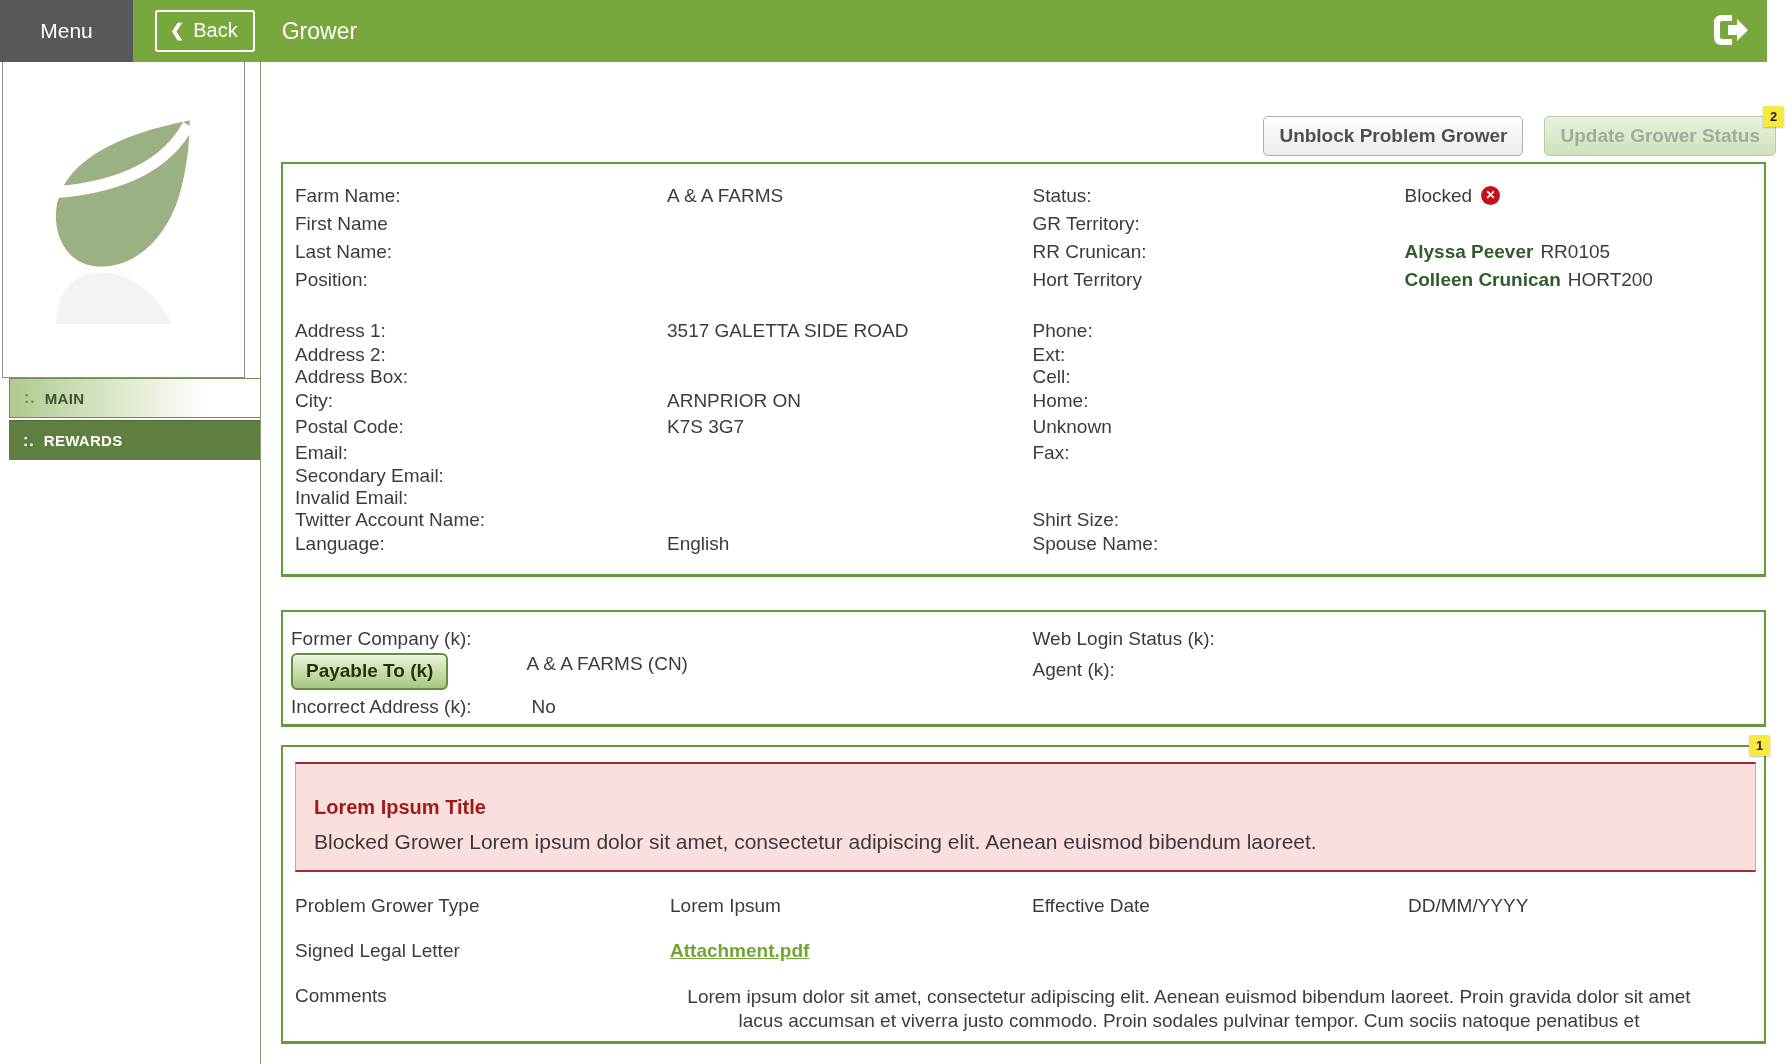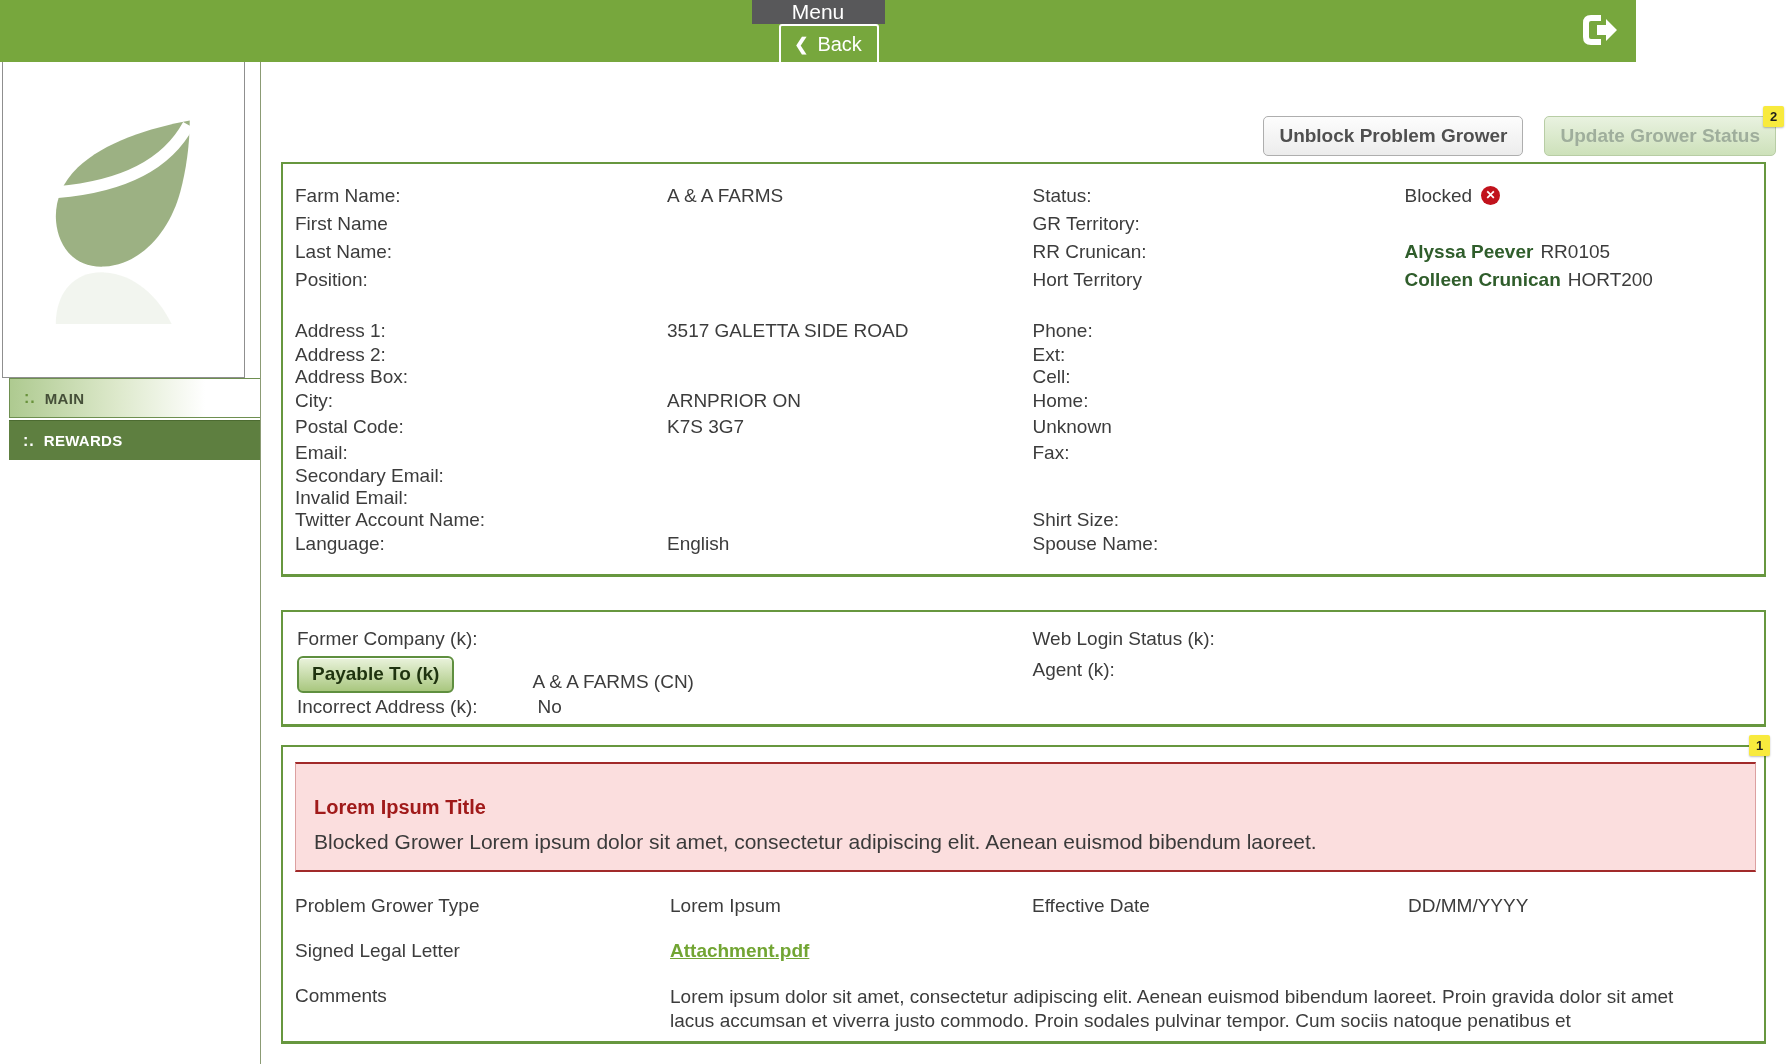--- a/index.html
+++ b/index.html
@@ -1,19 +1,19 @@
 <!DOCTYPE html>
 <html><head>
 <meta charset="utf-8">
 <style>
   * { margin:0; padding:0; box-sizing:border-box; }
   html,body { width:1792px; height:1064px; background:#fff; font-family:"Liberation Sans", sans-serif; color:#3c3c3c; overflow:hidden; }
 
   
-  .topbar { position:absolute; left:0; top:0; width:1636px; height:62px; background:#77a73d; display:flex; align-items:center;flex-direction:column; }
+  .topbar { position:absolute; left:0; top:0; width:1767px; height:62px; background:#77a73d; display:flex; align-items:center; }
   .menu-box { width:133px; height:62px; background:#58585a; color:#fff; font-size:21px; display:flex; align-items:center; justify-content:center; cursor:default; }
   .back-btn { margin-left:22px; border:2px solid #fff; border-radius:3px; color:#fff; font-size:20px; padding:7px 15px 8px 13px; display:flex; align-items:center; gap:9px; background:transparent; }
   .back-chevron { font-size:17px; font-weight:bold; line-height:1; }
   .page-title { color:#fff; font-size:23px; margin-left:27px; }
   .logout { position:absolute; right:18px; top:14px; width:38px; height:34px; }
 
   
   .sidebar { position:absolute; left:0; top:62px; width:261px; bottom:0; background:#fff; border-right:1px solid #8b9b74; }
   .logo-box { position:absolute; left:2px; top:0; width:243px; height:316px; border:1px solid #8f8f8f; border-top:none; background:#fff; overflow:hidden; }
   .logo-box svg { display:block; margin:42px auto 0; }
@@ -53,32 +53,32 @@
   .h25 { height:25px; line-height:25px; }
   .h22 { height:22px; line-height:22px; }
   .spacer24 { height:24px; }
 
   .name-green { color:#2f5d2b; font-weight:bold; }
   .code { margin-left:7px; }
   .blocked-icon { display:inline-block; width:19px; height:19px; background:#c1121c; border-radius:50%; color:#fff; font-size:12px; font-weight:bold; text-align:center; line-height:19px; vertical-align:middle; margin-left:9px; margin-top:-3px; }
   .blocked-icon::before { content:"\2715"; }
 
   
-  .p2row { padding-left:14px; font-size:19px; display:flex; align-items:flex-end; }
+  .p2row { padding-left:8px; font-size:19px; display:flex; align-items:flex-start; }
   .btn-payable { font-family:inherit; font-size:19px; font-weight:bold; color:#1f330f; background:linear-gradient(#eaf3dc,#a9c77f); border:2px solid #5f8f3f; border-radius:6px; padding:5px 13px 6px; box-shadow:inset 0 1px 0 #fff; cursor:pointer; }
   .p2-val { margin-left:78px; }
   .p2-val-no { margin-left:178px; }
 
   
   .alert { margin:15px 8px 0 12px; background:#fbdede; border:1px solid #dca0a0; border-top:2px solid #a12a2a; border-bottom:2px solid #a12a2a; padding:32px 18px 16px; }
   .alert-title { color:#a01a1a; font-size:20px; font-weight:bold; margin-bottom:11px; }
   .alert-body { color:#3a3a3a; font-size:21px; }
   .details { margin:23px 0 0 12px; display:grid; grid-template-columns:375px 362px 376px 1fr; grid-template-rows:45px 45px auto; font-size:19px; align-items:start; }
   .link-green { color:#72a533; font-weight:bold; text-decoration:underline; }
-  .comments-val { grid-column:2 / 5; padding-right:56px; white-space:normal; line-height:24px; }
+  .comments-val { grid-column:2 / 5; padding-right:56px; white-space:normal; line-height:24px;text-align:center; }
 </style>
 </head>
 <body>
 
 <div class="topbar">
   <div class="menu-box">
     <span>Menu</span>
   </div>
   <div class="back-btn">
     <span class="back-chevron">❮</span>

